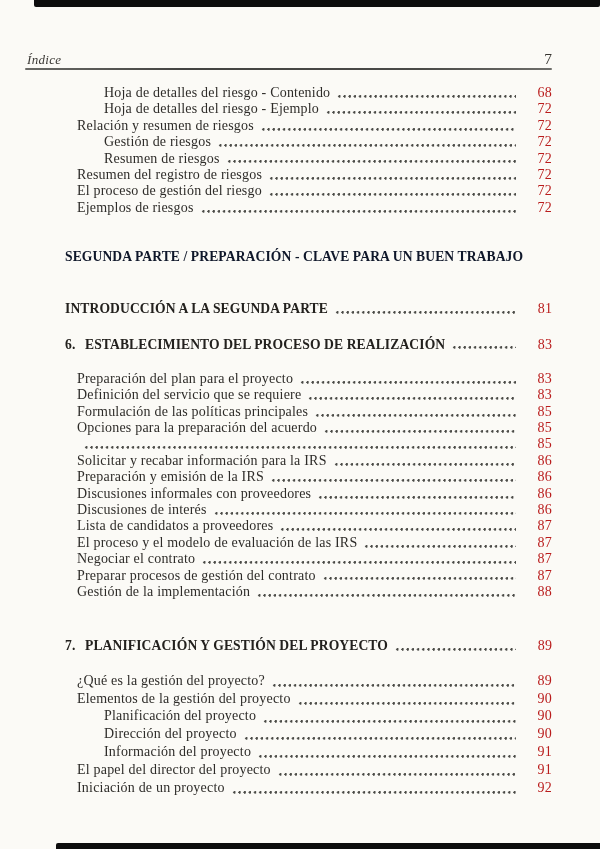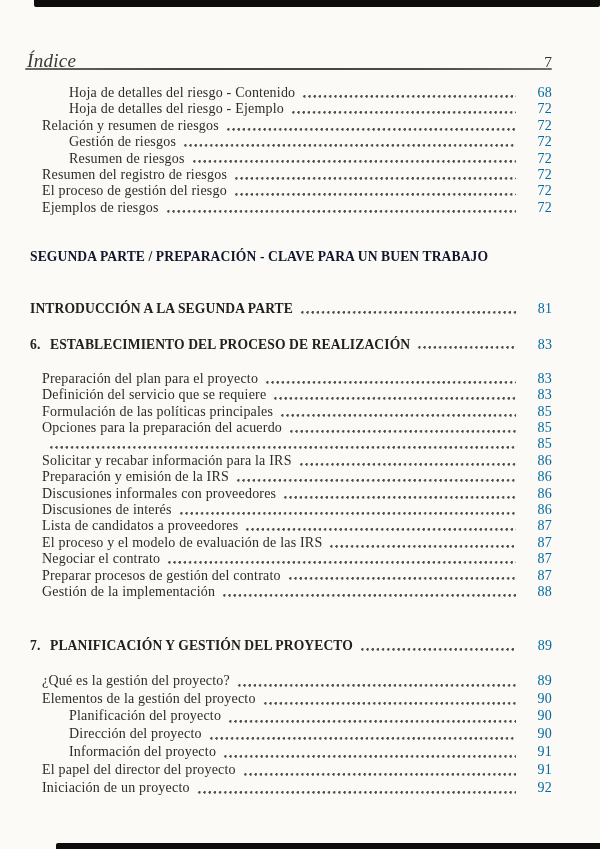--- a/index.html
+++ b/index.html
@@ -16,51 +16,51 @@
   
   .scan-bar { position: absolute; background: #0d0d0d; }
   .scan-bar.top { top: 0; left: 34px; right: 0; height: 7px; border-radius: 0 0 2px 2px; }
   .scan-bar.bottom { bottom: 0; left: 56px; right: 0; height: 6px; border-radius: 2px 0 0 0; }
 
   
   .header {
     position: absolute; top: 50px; left: 27px; right: 48px;
     display: flex; justify-content: space-between; align-items: baseline;
   }
-  .header .title { font-style: italic; font-size: 19px; letter-spacing: 0.3px; color: #3a3834; }
+  .header .title { font-style: italic; font-size: 13px; letter-spacing: 0.3px; color: #3a3834; }
   .header .folio { font-size: 15.5px; color: #34322e; }
   .header-rule {
     position: absolute; top: 68px; left: 25px; width: 527px; height: 2px;
     background: linear-gradient(to right, #6a6a66, #434341 30%, #4a4a47 75%, #6e6e6a);
     border-radius: 1px;
   }
 
   
-  .toc { position: absolute; top: 85px; left: 0; right: 48px; }
+  .toc { position: absolute; top: 85px; left: 0; right: 48px; padding-left: 35px; }
   .row {
     display: flex; align-items: baseline;
     height: 16.4px; font-size: 14px; letter-spacing: 0.2px;
     white-space: nowrap;
   }
   .toc > .sec:last-child .row { height: 17.8px; }
   .ind-0 { margin-left: 30px; }
   .ind-1 { margin-left: 42px; }
   .ind-2 { margin-left: 69px; }
   .row.bold { font-weight: 700; font-size: 13.6px; letter-spacing: 0.1px; color: #23211e; }
   .row .num { flex: none; width: 20px; }
   .row .label { flex: none; }
   .leader {
     flex: 1; align-self: stretch;
     margin-left: 7px; margin-right: 2px;
     background-image: radial-gradient(circle at 2.4px 1.4px, #4a4a46 1.05px, rgba(0,0,0,0) 1.5px);
     background-repeat: repeat-x;
     background-size: 5.2px 3px;
     background-position: left calc(100% - 3.5px);
   }
-  .pagenum { flex: none; width: 34px; text-align: right; font-weight: 400; font-size: 14px; color: #0369a1; }
+  .pagenum { flex: none; width: 34px; text-align: right; font-weight: 400; font-size: 14px; color: #b91c1c; }
 
   .part-label {
     margin-left: 30px; font-weight: 700; font-size: 13.6px;
     letter-spacing: 0.1px; color: #0f172a; line-height: 17px; white-space: nowrap;
   }
 
   
   .sec-part    { margin-top: 32px; }
   .sec-intro   { margin-top: 36px; }
   .sec-chapter { margin-top: 19px; }

